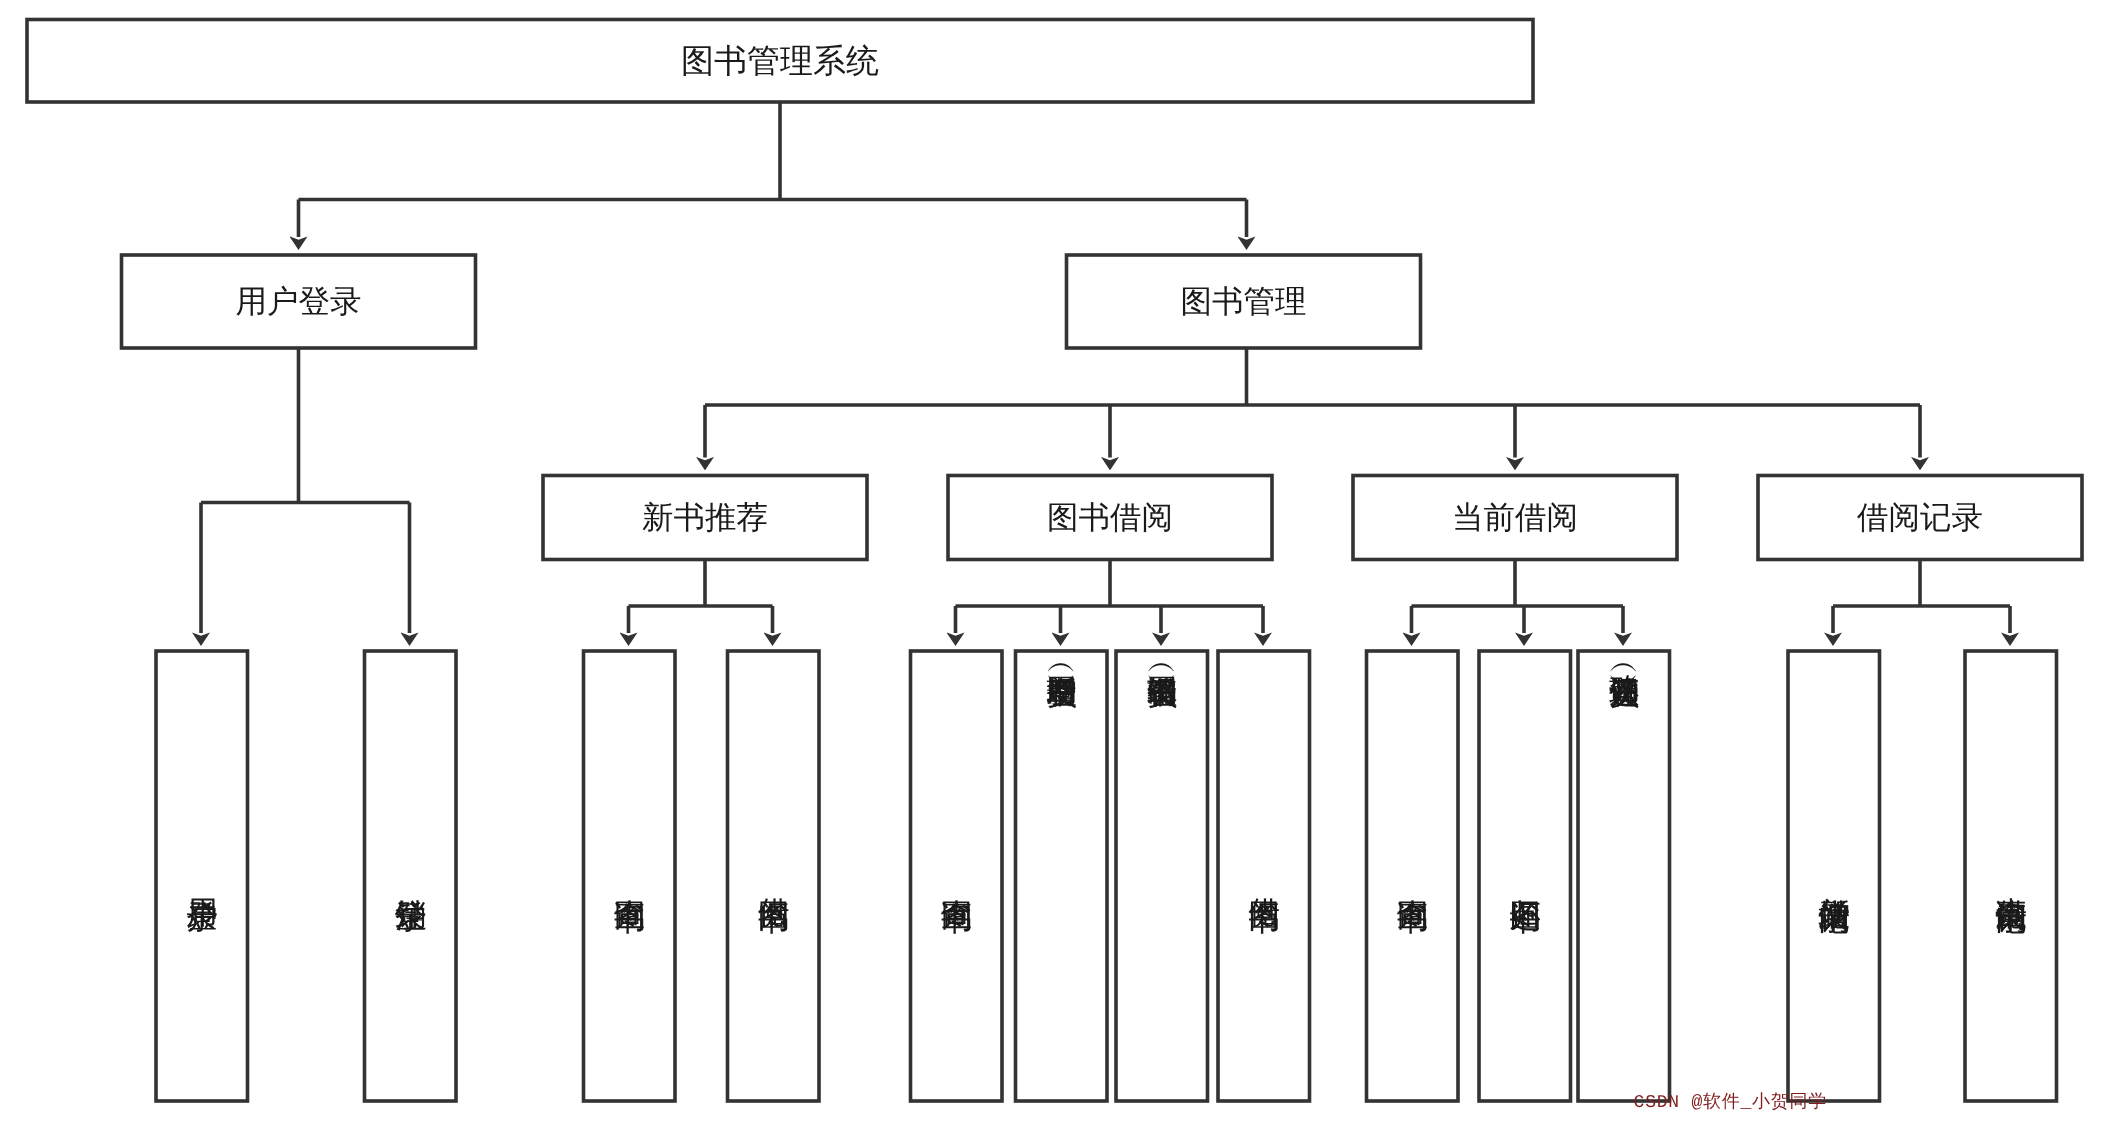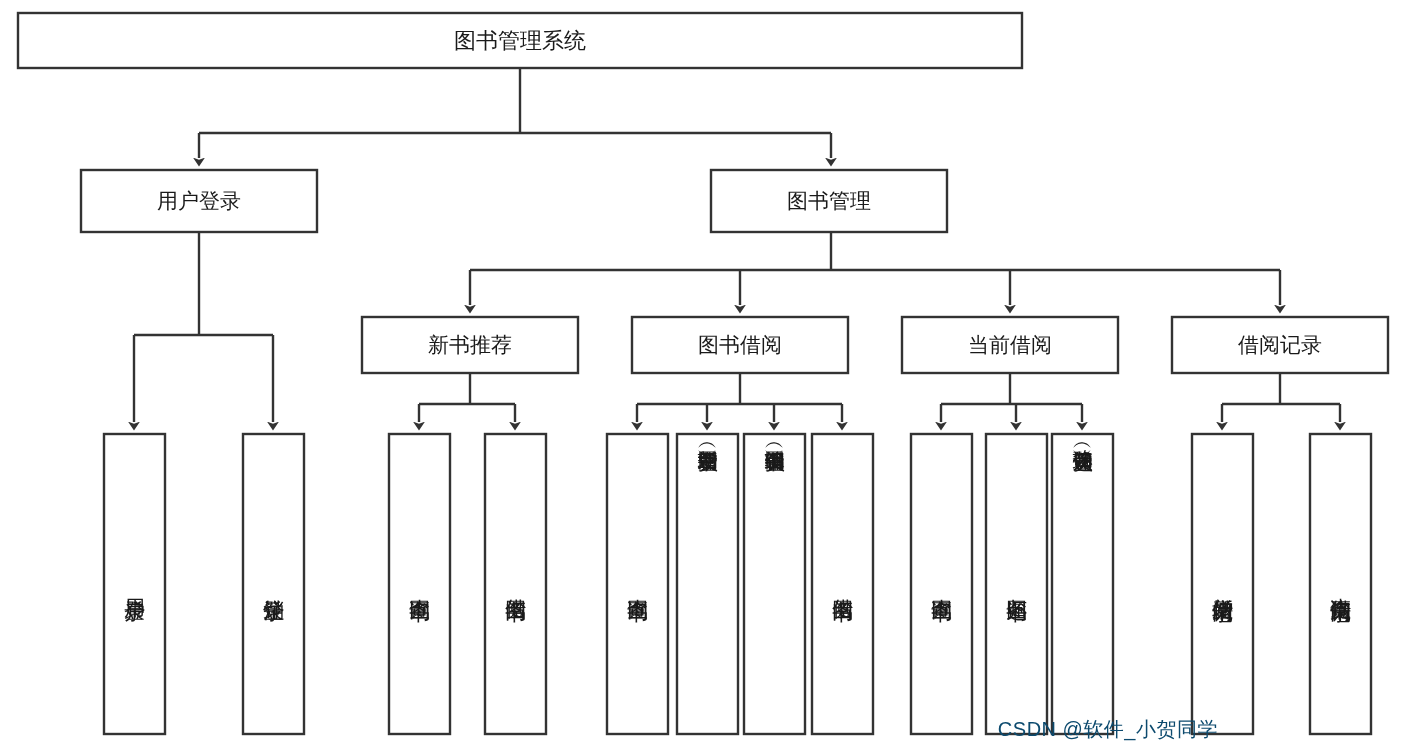--- a/index.html
+++ b/index.html
@@ -72,23 +72,23 @@
     text-align: center;
   }
   .leaf-label.narrow {
     font-size: 20px;
     letter-spacing: 0.5px;
   }
   .watermark {
     position: absolute;
     right: 8px;
     bottom: 4px;
-    font-family: Liberation Sans, sans-serif;
-    font-size: 20px;
-    color: #0c4a6e;
+    font-family: Liberation Mono, monospace;
+    font-size: 12px;
+    color: #7f1d1d;
     white-space: nowrap;
     letter-spacing: 0.5px;
   }
 </style>
 </head>
 <body>
 
 <div id="diagram-root">
 
   <svg id="flow" viewBox="0 0 1405 747">

